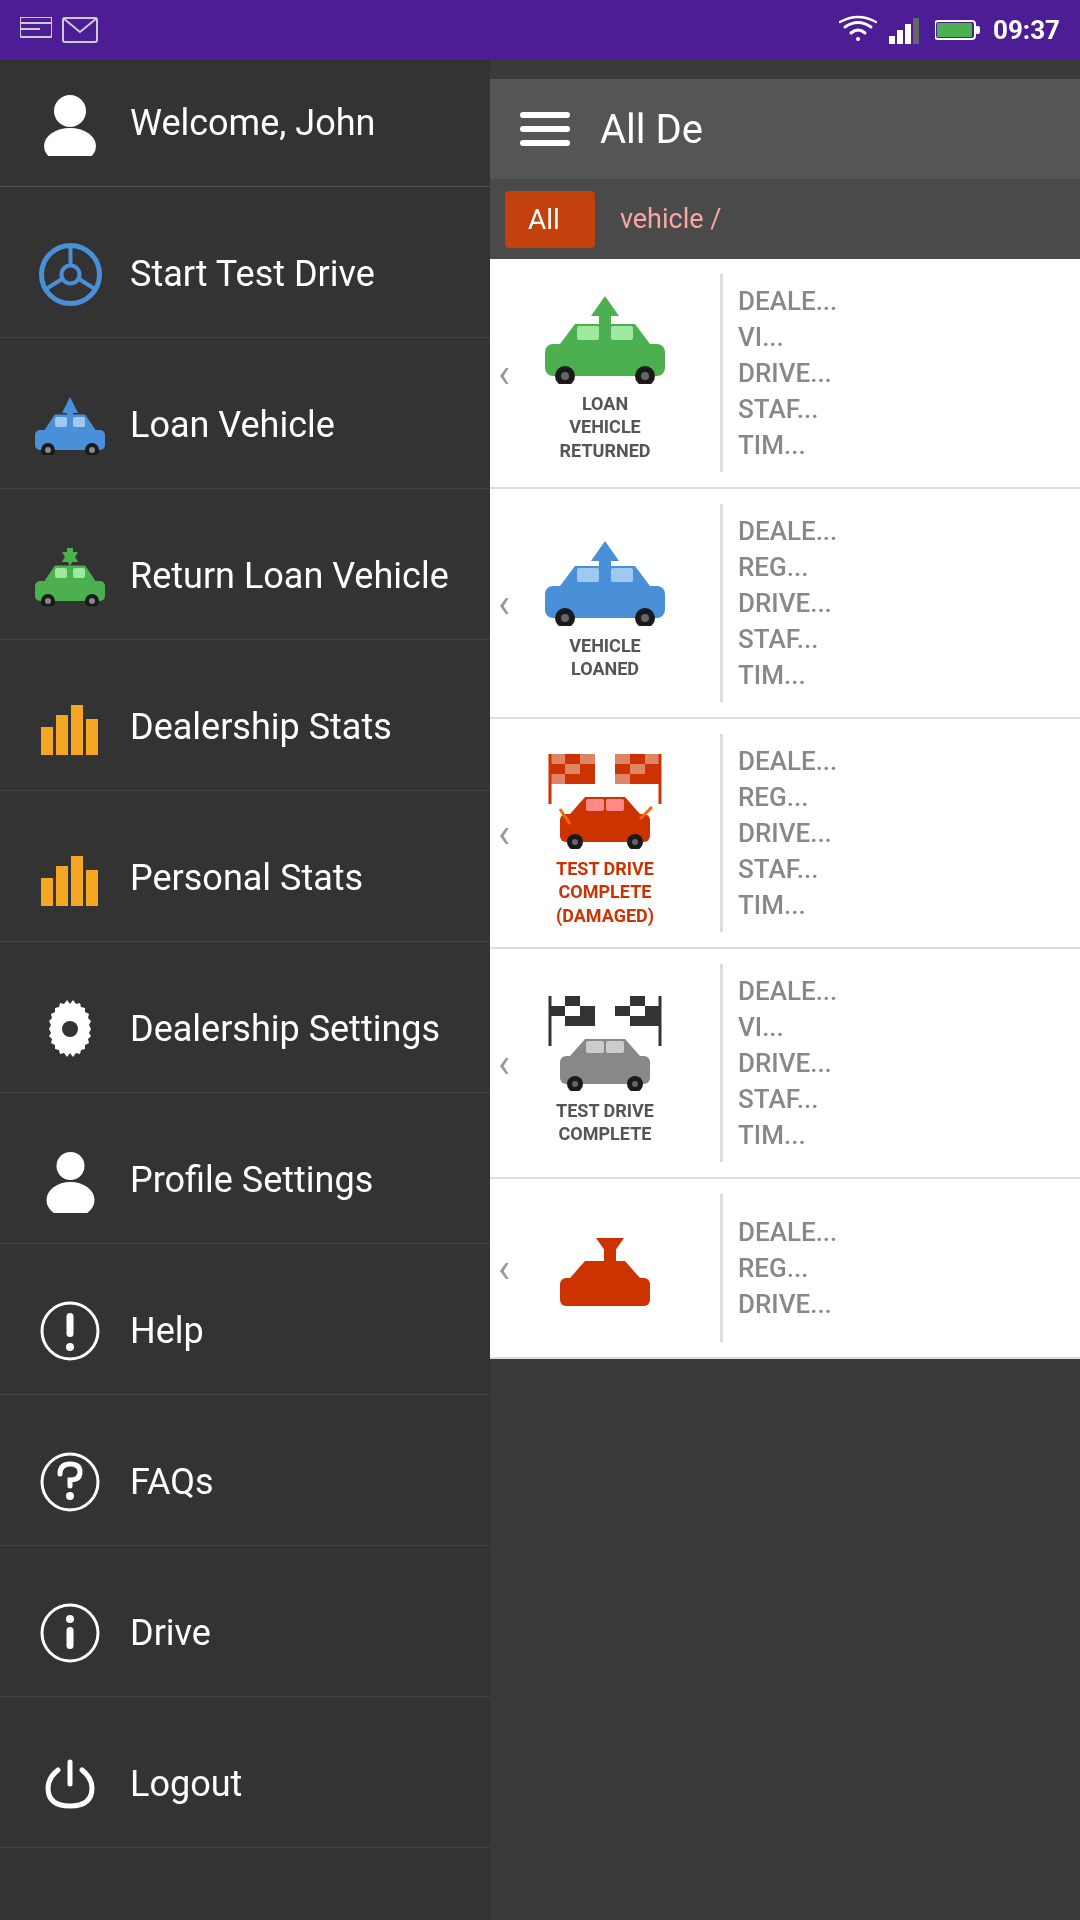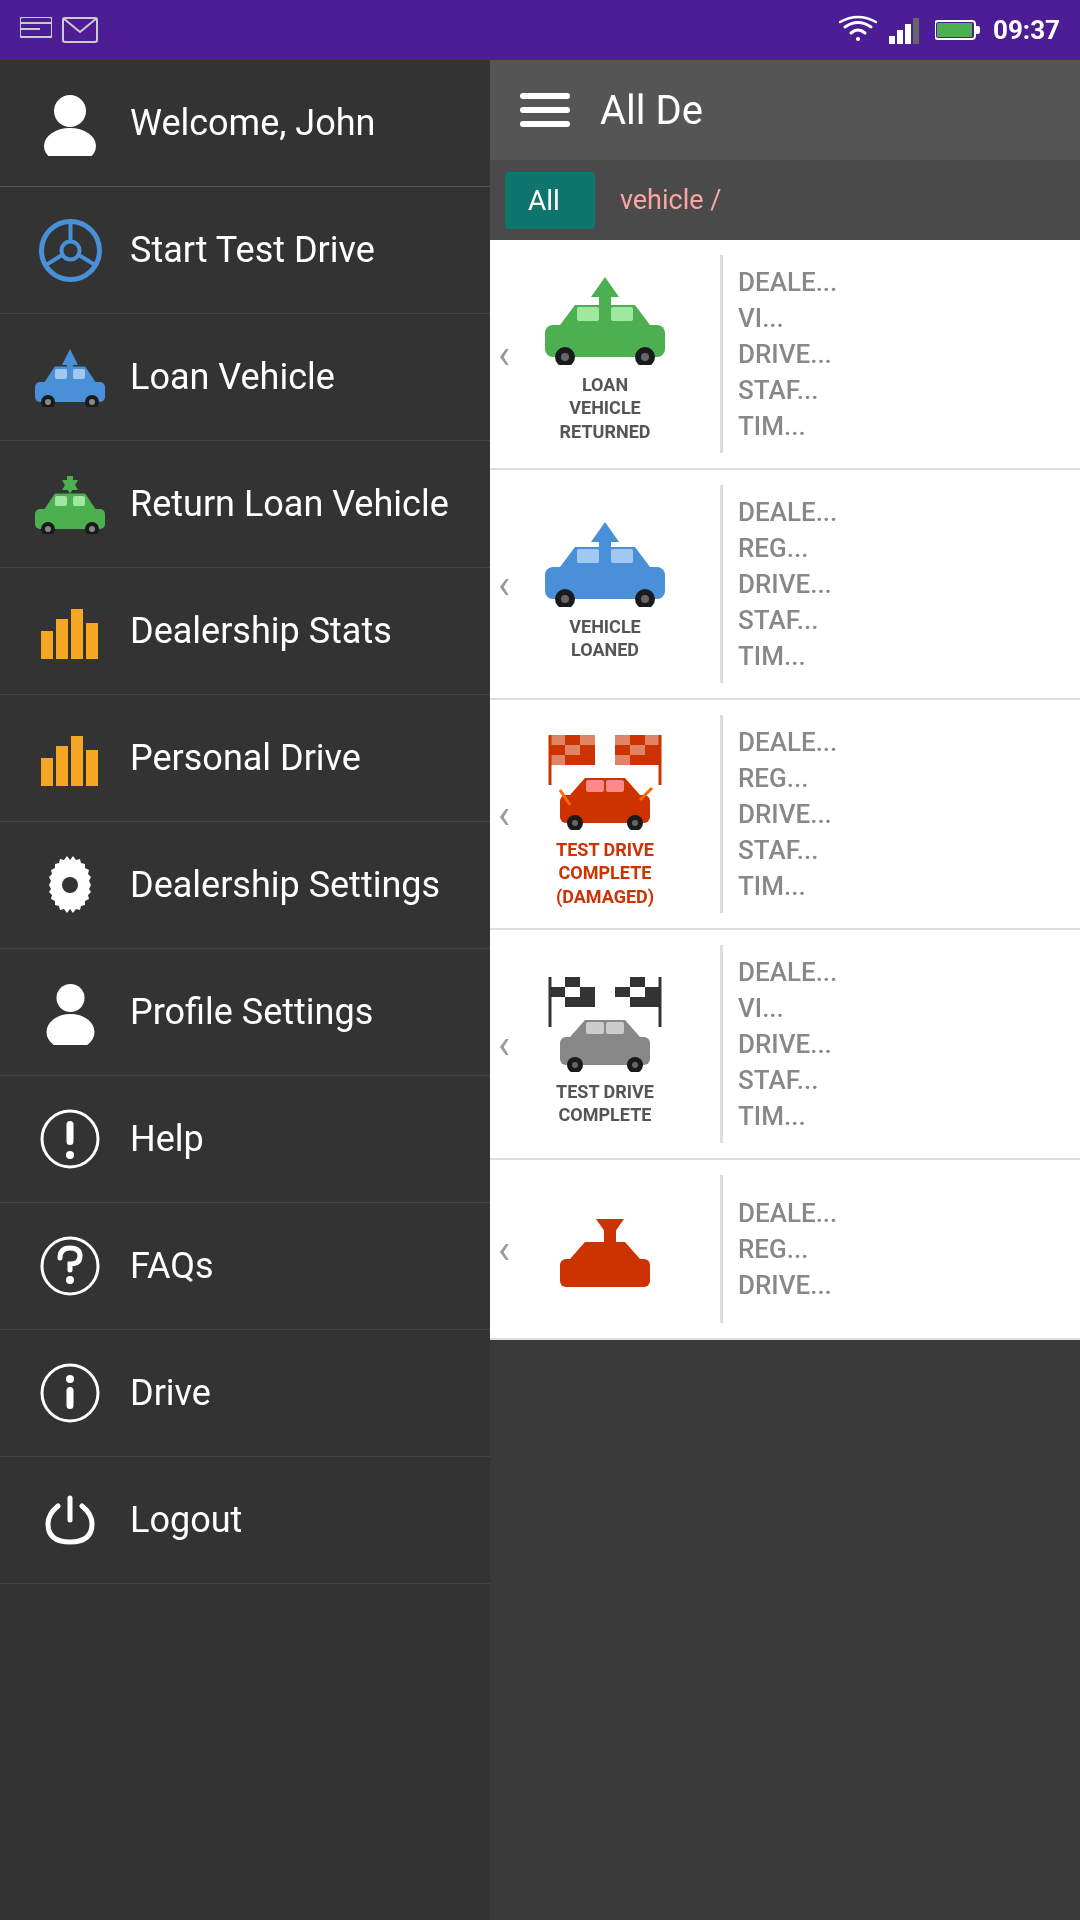--- a/index.html
+++ b/index.html
@@ -52,20 +52,21 @@
     }
 
     
     .sidebar {
       width: 490px;
       height: 100%;
       background: #333333;
       display: flex;
       flex-direction: column;
       flex-shrink: 0;
+      gap: 24px;
     }
 
     .sidebar-item {
       display: flex;
       align-items: center;
       padding: 28px 30px;
       border-bottom: 1px solid #444;
       cursor: pointer;
       color: white;
       min-height: 110px;
@@ -99,20 +100,21 @@
       flex-direction: column;
     }
 
     .right-header {
       height: 100px;
       background: #555555;
       display: flex;
       align-items: center;
       padding: 0 30px;
       gap: 30px;
+      margin-top: 19px;
     }
 
     .hamburger-icon {
       display: flex;
       flex-direction: column;
       gap: 8px;
       cursor: pointer;
     }
     .hamburger-icon span {
       display: block;
@@ -139,21 +141,21 @@
     }
 
     .filter-tab {
       padding: 12px 35px;
       font-size: 28px;
       cursor: pointer;
       border-radius: 4px;
       color: white;
     }
     .filter-tab.active {
-      background: #0f766e;
+      background: #c2410c;
       padding-left: 23px;
     }
     .filter-tab-text {
       color: #fca5a5;
       font-size: 27px;
       padding: 12px 15px;
     }
 
     
     .cards-container {
@@ -376,21 +378,21 @@
 
     <div class="sidebar-item">
       <div class="sidebar-icon">
         <svg width="65" height="60" viewBox="0 0 65 60" fill="none">
           <rect x="3" y="30" width="12" height="28" fill="#F5A623"></rect>
           <rect x="18" y="18" width="12" height="40" fill="#F5A623"></rect>
           <rect x="33" y="8" width="12" height="50" fill="#F5A623"></rect>
           <rect x="48" y="22" width="12" height="36" fill="#F5A623"></rect>
         </svg>
       </div>
-      <span class="sidebar-label">Personal Drive</span>
+      <span class="sidebar-label">Personal Stats</span>
     </div>
 
     <div class="sidebar-item">
       <div class="sidebar-icon">
         <svg width="62" height="62" viewBox="0 0 62 62" fill="white">
           <circle cx="31" cy="31" r="10" fill="#333"></circle>
           <path d="M31 6 L34 2 L37 6 L41 5 L42 9 L46 10 L46 14 L50 16 L49 20 L52 23 L50 27 L52 31 L50 35 L52 38 L49 41 L50 45 L46 47 L46 51 L42 52 L41 56 L37 55 L34 59 L31 55 L28 59 L25 55 L21 56 L20 52 L16 51 L16 47 L12 45 L13 41 L10 38 L12 35 L10 31 L12 27 L10 23 L13 20 L12 16 L16 14 L16 10 L20 9 L21 5 L25 6 L28 2 Z" fill="white" fill-rule="evenodd"></path>
           <circle cx="31" cy="31" r="12" fill="white"></circle>
           <circle cx="31" cy="31" r="8" fill="#333"></circle>
         </svg>

